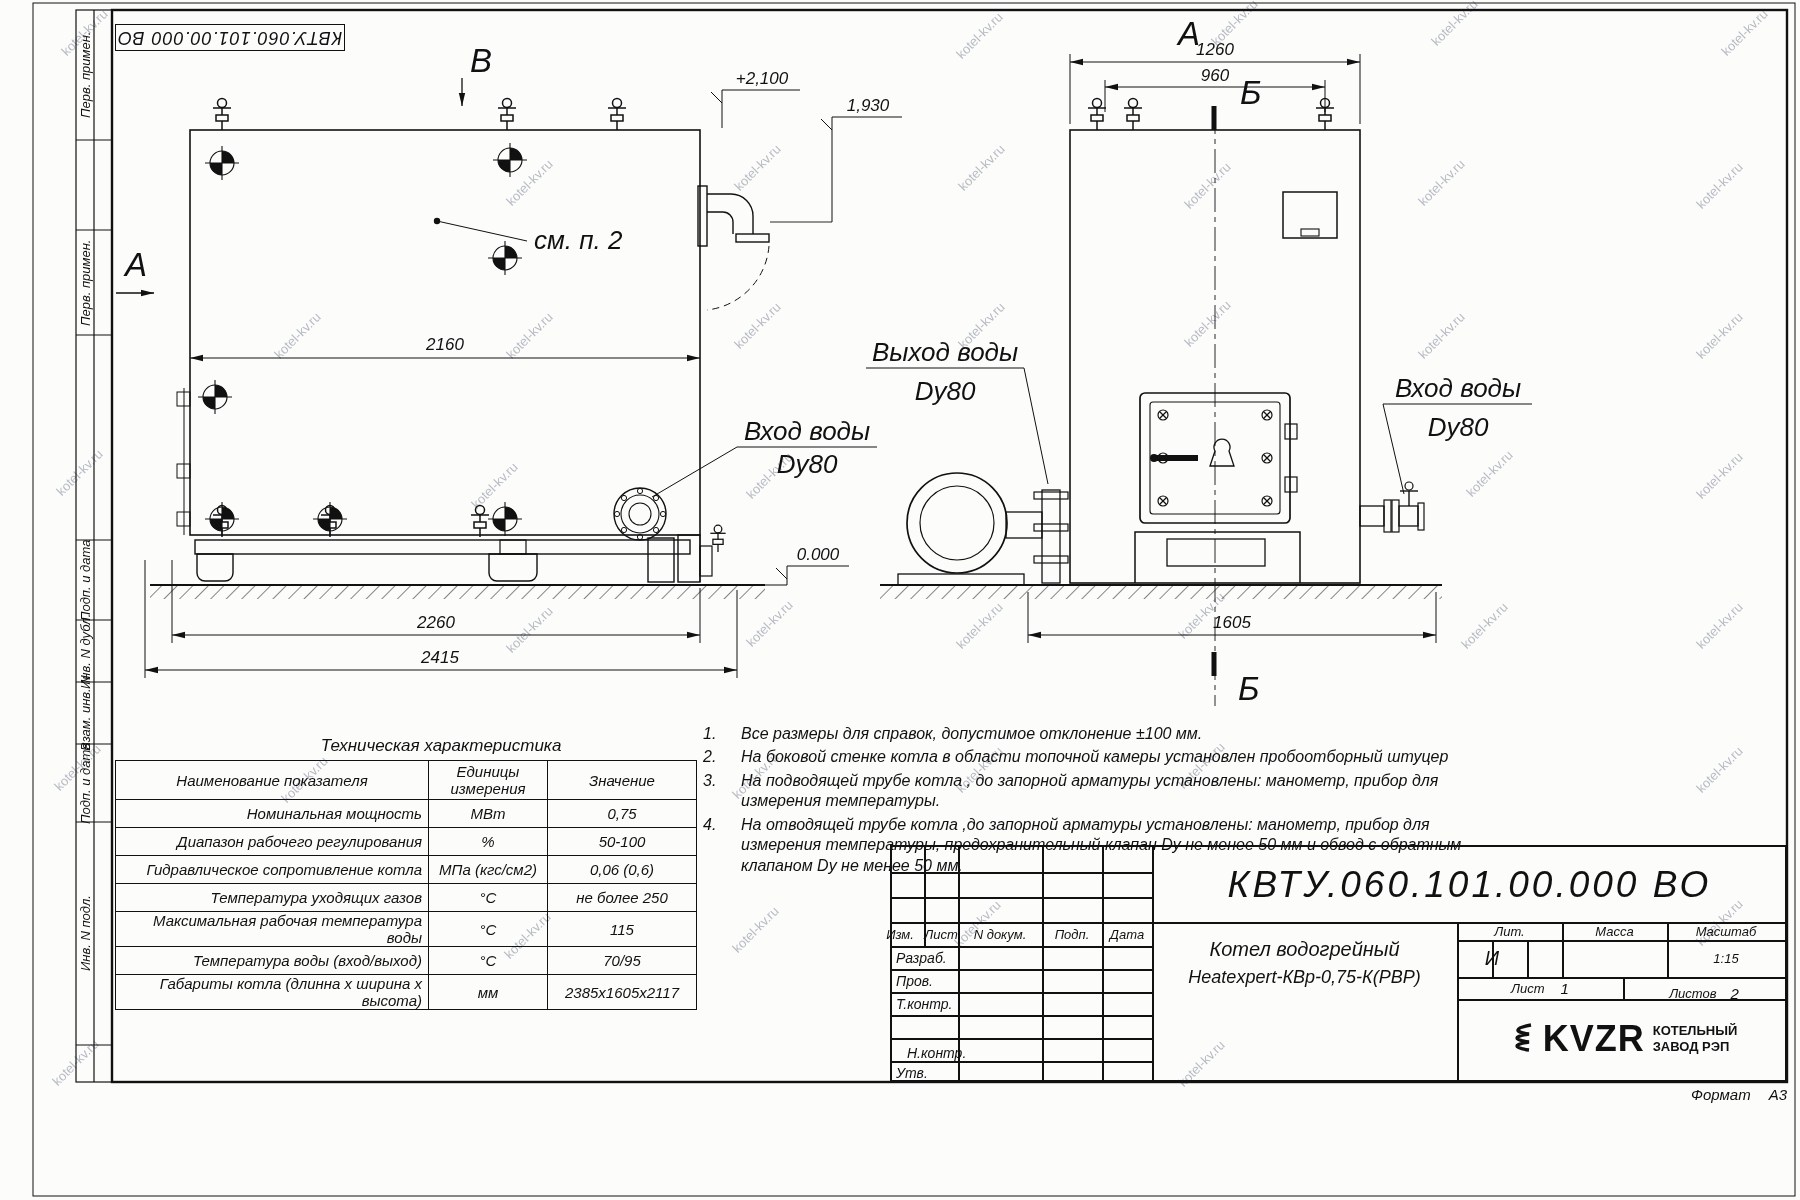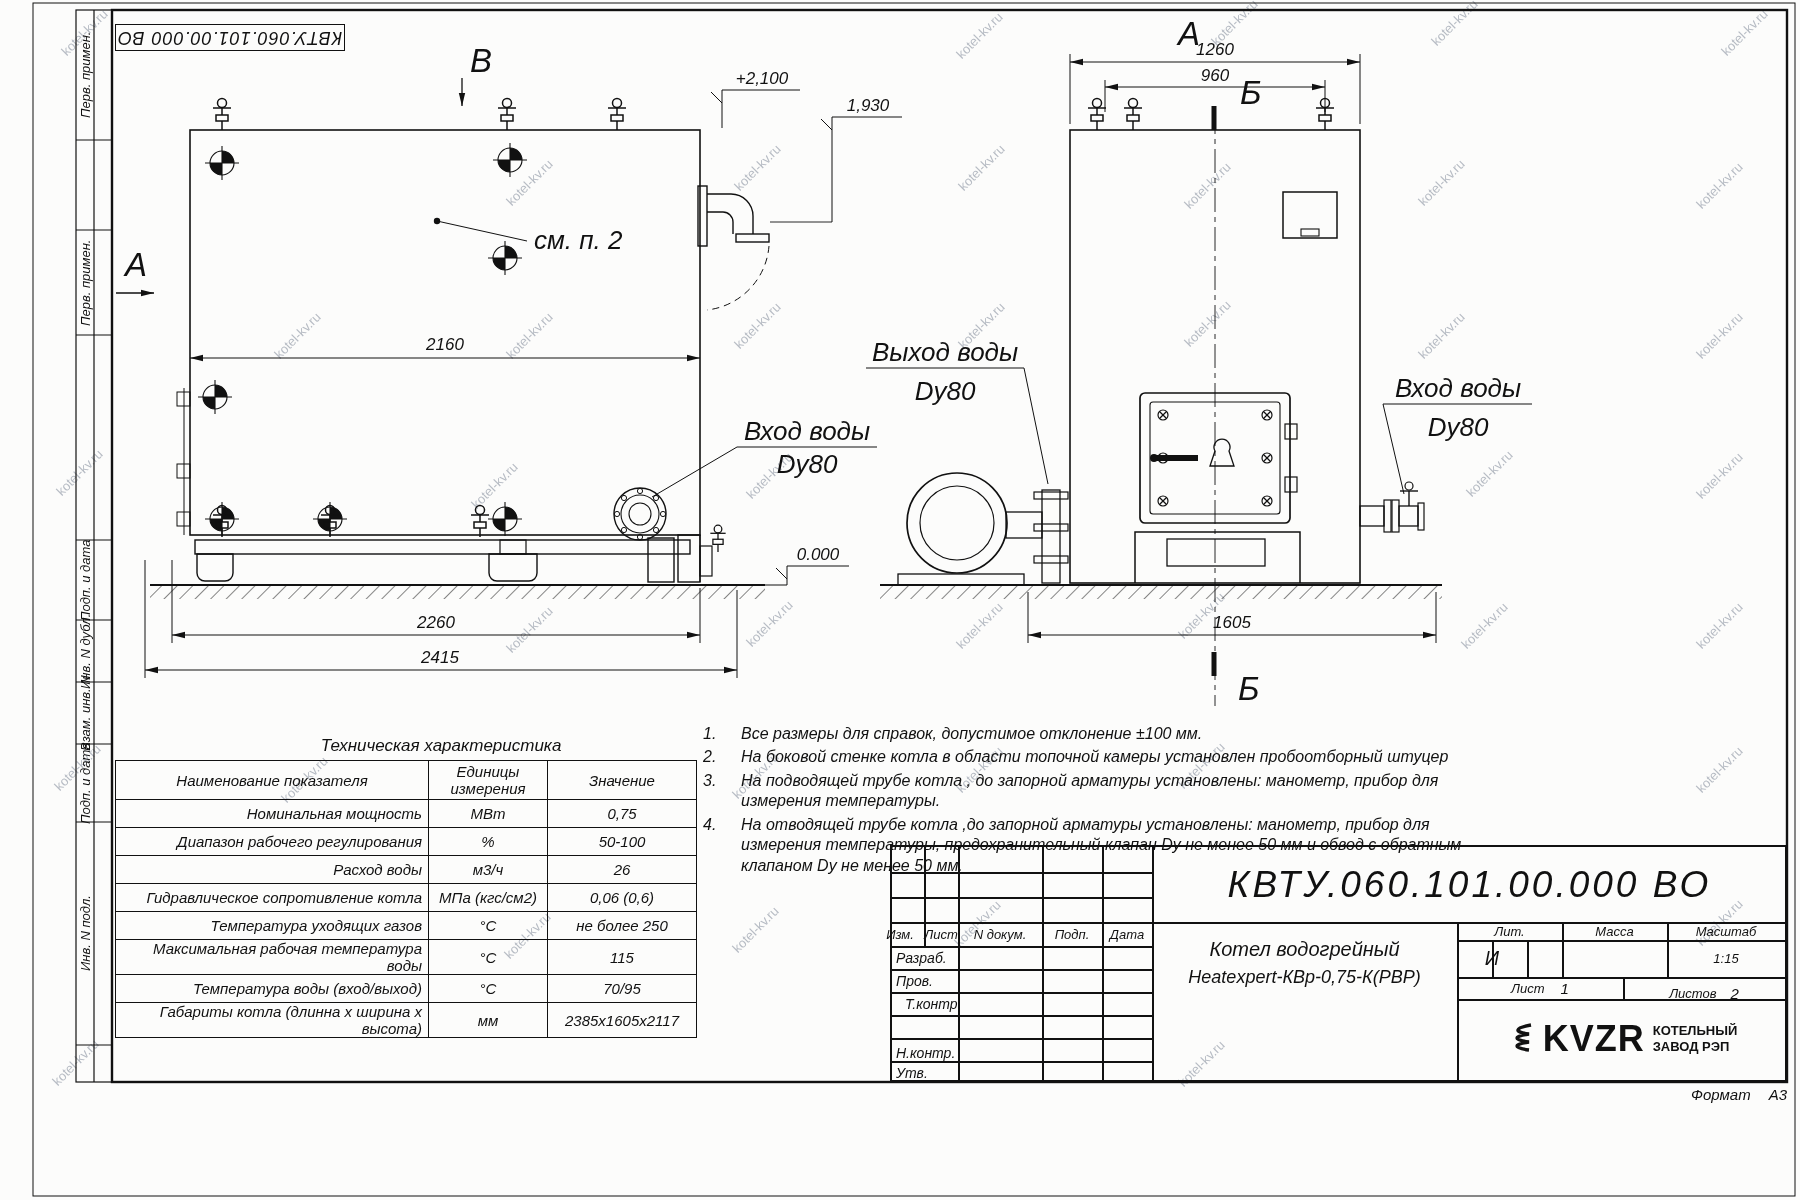--- a/index.html
+++ b/index.html
@@ -357,25 +357,20 @@
             <td class="c1">Номинальная мощность</td>
             <td class="c2">МВт</td>
             <td class="c3">0,75</td>
           </tr>
         <tr>
             <td class="c1">Диапазон рабочего регулирования</td>
             <td class="c2">%</td>
             <td class="c3">50-100</td>
           </tr>
         <tr>
-            <td class="c1">Расход воды</td>
-            <td class="c2">м3/ч</td>
-            <td class="c3">26</td>
-          </tr>
-        <tr>
             <td class="c1">Гидравлическое сопротивление котла</td>
             <td class="c2">МПа (кгс/см2)</td>
             <td class="c3">0,06 (0,6)</td>
           </tr>
         <tr>
             <td class="c1">Температура уходящих газов</td>
             <td class="c2">°С</td>
             <td class="c3">не более 250</td>
           </tr>
         <tr>
@@ -442,22 +437,22 @@
     <div class="vl" style="left:731px;top:130px;height:22px"></div>
 
     <div class="tbc s13" style="left:0;top:75px;width:16px;height:24px">Изм.</div>
     <div class="tbc s13" style="left:32px;top:75px;width:34px;height:24px">Лист</div>
     <div class="tbc s13" style="left:66px;top:75px;width:84px;height:24px">N докум.</div>
     <div class="tbc s13" style="left:150px;top:75px;width:60px;height:24px">Подп.</div>
     <div class="tbc s13" style="left:210px;top:75px;width:50px;height:24px">Дата</div>
 
     <div class="tbc s14" style="left:0;top:99px;width:64px;height:23px;justify-content:flex-start;padding-left:4px">Разраб.</div>
     <div class="tbc s14" style="left:0;top:122px;width:64px;height:23px;justify-content:flex-start;padding-left:4px">Пров.</div>
-    <div class="tbc s14" style="left:0;top:145px;width:64px;height:23px;justify-content:flex-start;padding-left:13px">Т.контр.</div>
-    <div class="tbc s14" style="left:0;top:191px;width:64px;height:29px;justify-content:flex-start;padding-left:4px">Н.контр.</div>
+    <div class="tbc s14" style="left:0;top:145px;width:64px;height:23px;justify-content:flex-start;padding-left:4px">Т.контр.</div>
+    <div class="tbc s14" style="left:11px;top:191px;width:64px;height:29px;justify-content:flex-start;padding-left:4px">Н.контр.</div>
     <div class="tbc s14" style="left:0;top:214px;width:64px;height:23px;justify-content:flex-start;padding-left:4px">Утв.</div>
 
     <div class="tbc docnum" style="left:262px;top:0;width:631px;height:75px">КВТУ.060.101.00.000  ВО</div>
 
     <div id="tb-name">
       <div class="nm1">Котел водогрейный</div>
       <div class="nm2">Heatexpert-КВр-0,75-К(РВР)</div>
     </div>
 
     <div class="tbc s13" style="left:565px;top:75px;width:105px;height:18px">Лит.</div>

